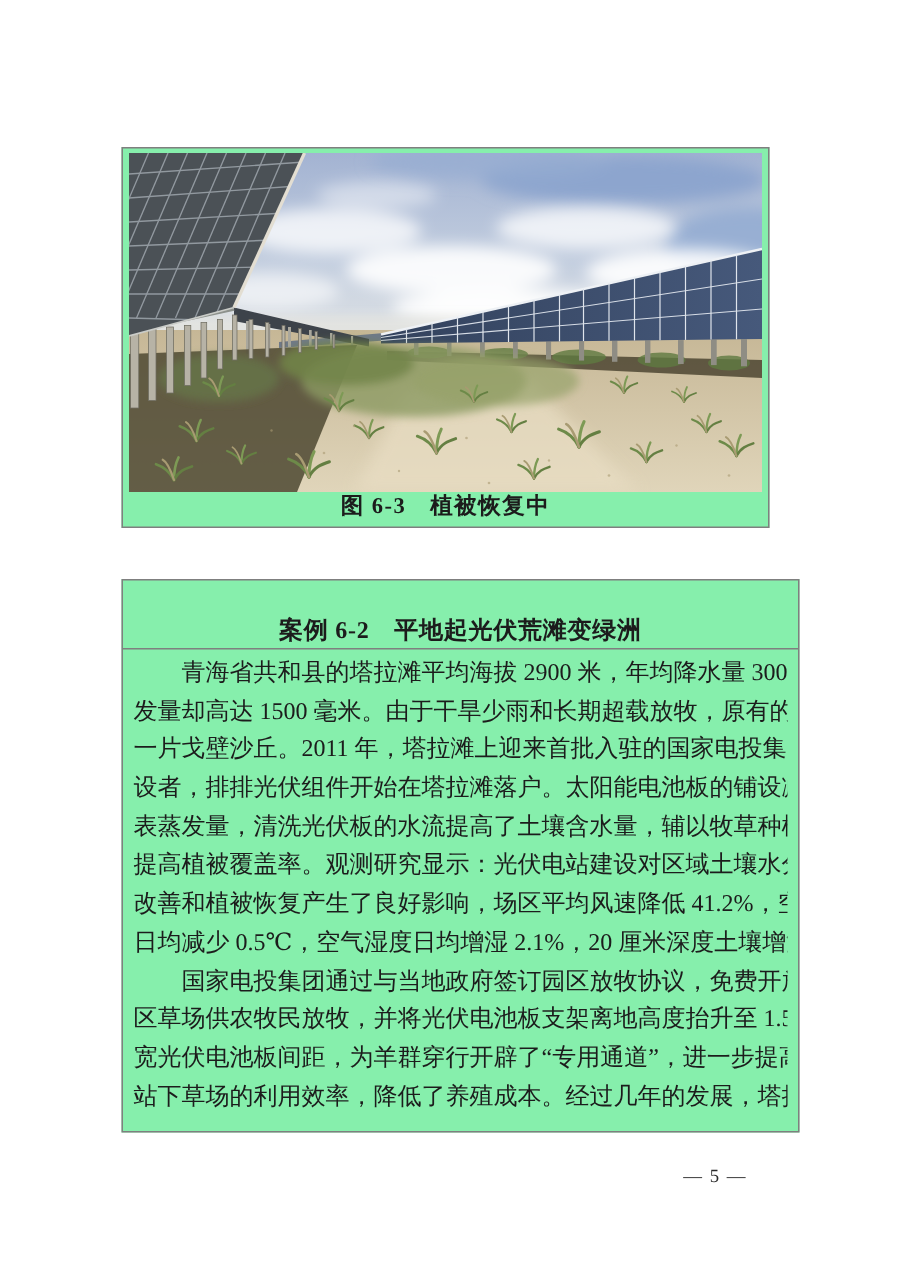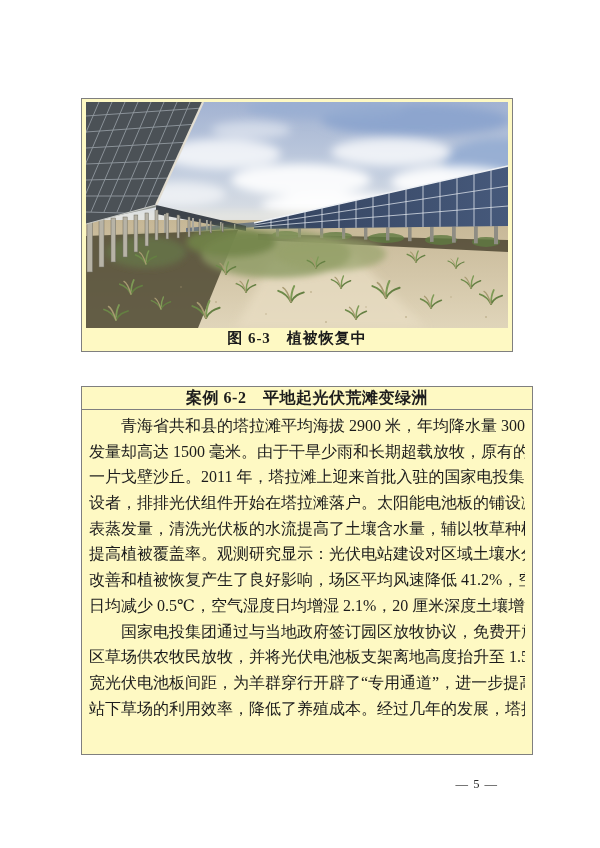--- a/index.html
+++ b/index.html
@@ -1,31 +1,31 @@
 <!DOCTYPE html>
 <html><head>
 <meta charset="utf-8">
 <style>
   html,body{margin:0;padding:0;}
   body{
     width:600px;height:848px;position:relative;background:#ffffff;
     font-family:"Liberation Serif","DejaVu Serif",serif;
     color:#1c1c1c;overflow:hidden;
   }
-  .box{position:absolute;border:1px solid #7f7f7f;background:#fef9c3;box-sizing:border-box;}
+  .box{position:absolute;border:1px solid #7f7f7f;background:#86efac;box-sizing:border-box;}
   #figure-box{left:81px;top:98px;width:432px;height:254px;}
   #photo-wrap{position:absolute;left:4px;top:3px;width:422px;height:226px;overflow:hidden;}
   #figure-caption{
     position:absolute;left:0;right:0;bottom:0;height:24px;line-height:23px;
     text-align:center;font-weight:bold;font-size:15px;letter-spacing:1px;
   }
   #case-box{left:81px;top:386px;width:452px;height:369px;}
   #case-title{
     height:22px;line-height:22px;border-bottom:1px solid #7f7f7f;
-    text-align:center;font-weight:bold;font-size:16px;letter-spacing:0.5px;
+    text-align:center;font-weight:bold;font-size:16px;letter-spacing:0.5px;margin-top:23px;
   }
   #case-body{padding:3px 7px 0 7px;}
   .line{
     font-size:16px;line-height:25.7px;height:25.7px;white-space:nowrap;
     text-align:justify;text-align-last:justify;overflow:hidden;
   }
   .line.indent{padding-left:32px;}
   .line.end{text-align-last:left;white-space:normal;}
   #page-number{
     position:absolute;top:777px;right:102px;font-size:12.5px;color:#2a2a2a;

